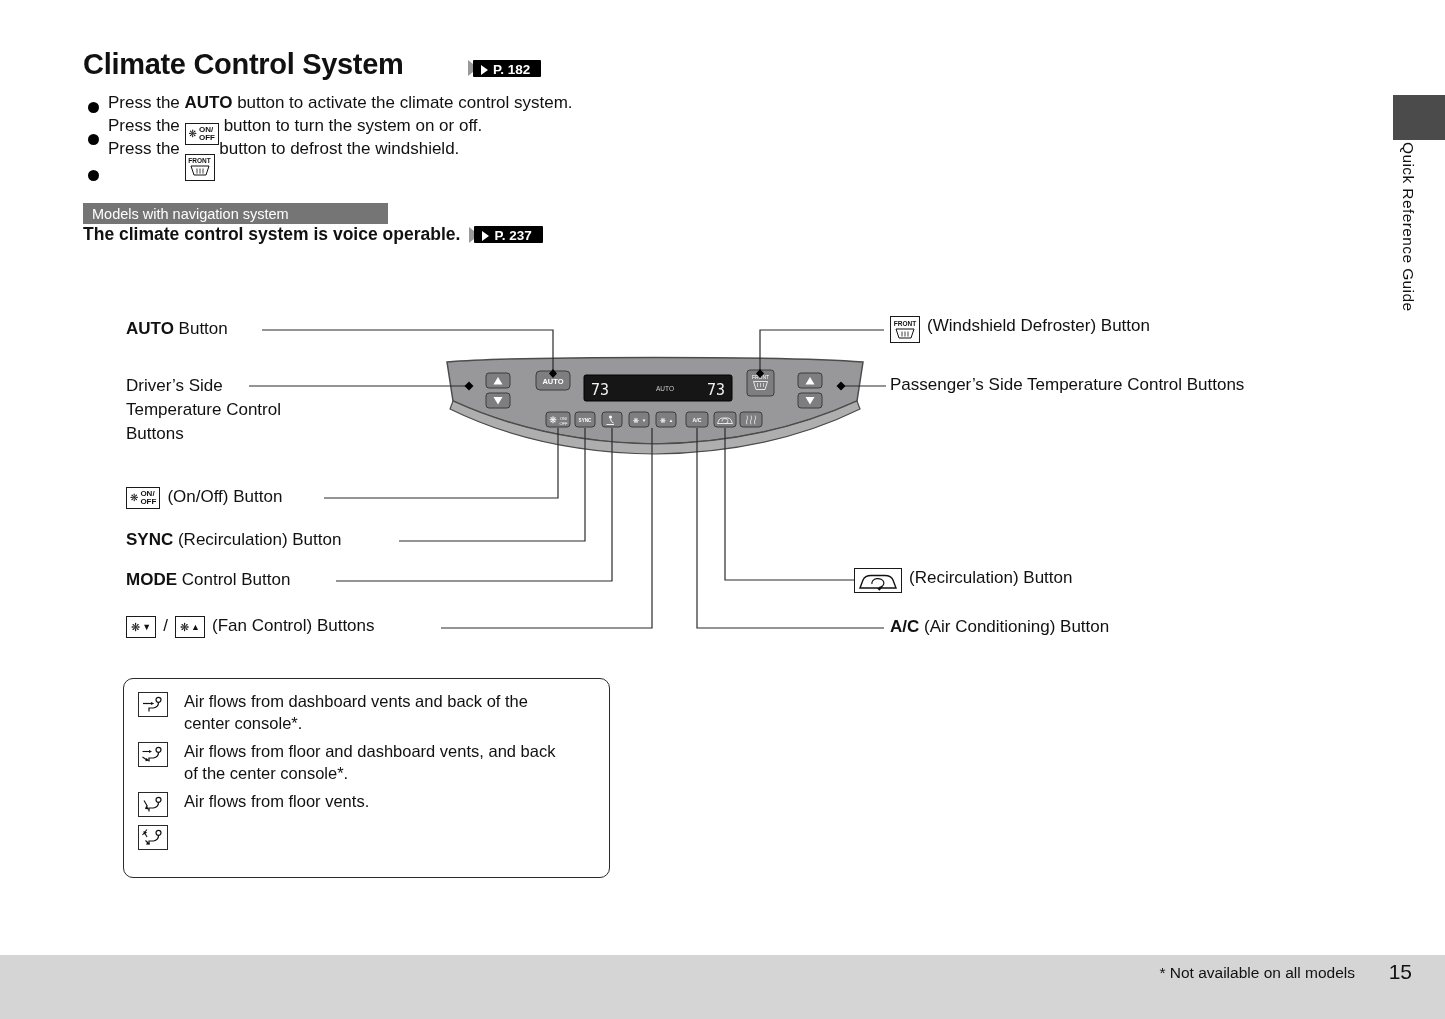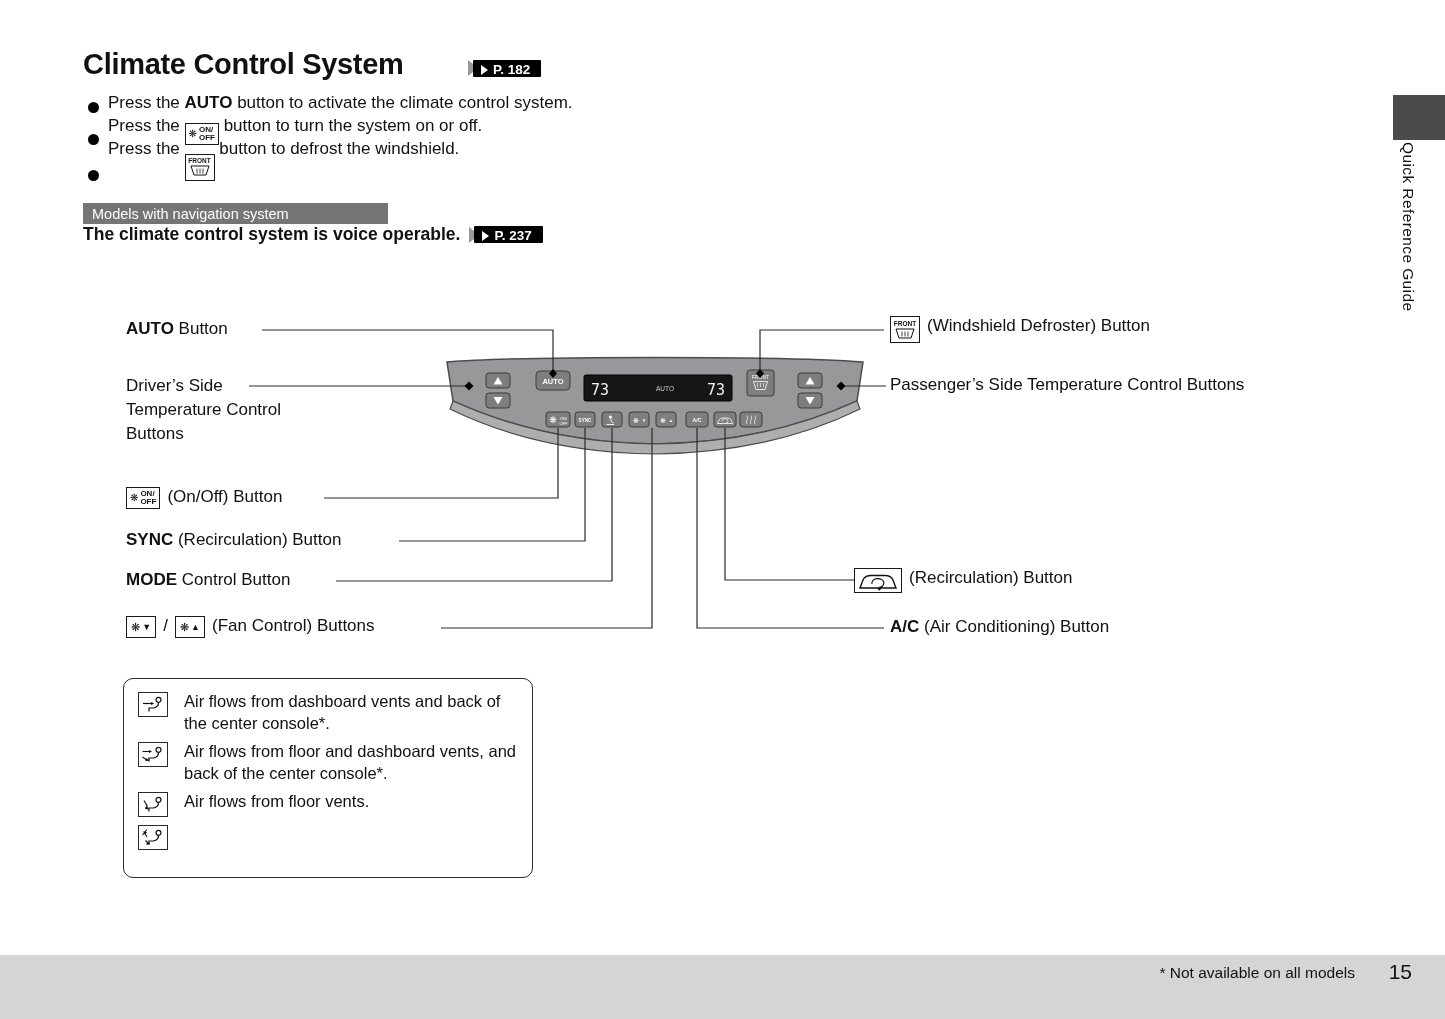--- a/index.html
+++ b/index.html
@@ -22,21 +22,21 @@
   .ibox{display:inline-flex;align-items:center;justify-content:center;border:1.3px solid #1a1a1a;background:#fff;box-sizing:border-box}
   .onoffbox{padding:1px 3px;gap:2px;height:22px;vertical-align:-6px}
   .onoffbox .fan{font-size:10px;line-height:10px}
   .oncol{display:inline-flex;flex-direction:column;font-size:8px;font-weight:700;line-height:8px}
   .frontbox{flex-direction:column;width:30px;height:27px;padding:1px 2px;gap:1px;vertical-align:-9px}
   .frontbox .fr{font-size:6.5px;font-weight:700;line-height:7px}
   .fanbox{height:22px;padding:1px 4px;gap:2px}
   .fanbox .fan{font-size:11px;line-height:11px}
   .fanbox .ar{font-size:9px;line-height:9px}
   .recircbox{width:48px;height:25px}
-  .afbox{border:1.4px solid #2a2a2a;border-radius:10px;width:410px;height:200px;padding:12px 14px;display:flex;flex-direction:column;gap:7px;box-sizing:border-box}
+  .afbox{border:1.4px solid #2a2a2a;border-radius:10px;width:487px;height:200px;padding:12px 14px;display:flex;flex-direction:column;gap:7px;box-sizing:border-box}
   .afrow{display:flex;gap:16px;align-items:flex-start}
   .aficon{flex:none;width:30px;height:25px;border:1.2px solid #2a2a2a;display:flex;align-items:center;justify-content:center;margin-top:1px;box-sizing:border-box}
   .aftext{font-size:16.5px;line-height:21.5px;max-width:372px}
   .footband{position:absolute;left:0;top:955px;width:1445px;height:64px;background:#d5d5d5}
   .footnote{font-size:15.5px}
   .pagenum{font-size:21px;font-weight:400}
   .sidetab{position:absolute;left:1393px;top:95px;width:52px;height:45px;background:#4b4b4b}
   .sidelabel{position:absolute;left:1399px;top:142px;writing-mode:vertical-rl;font-size:15.5px;letter-spacing:0.4px;color:#111}
   b{font-weight:700}
 </style>

